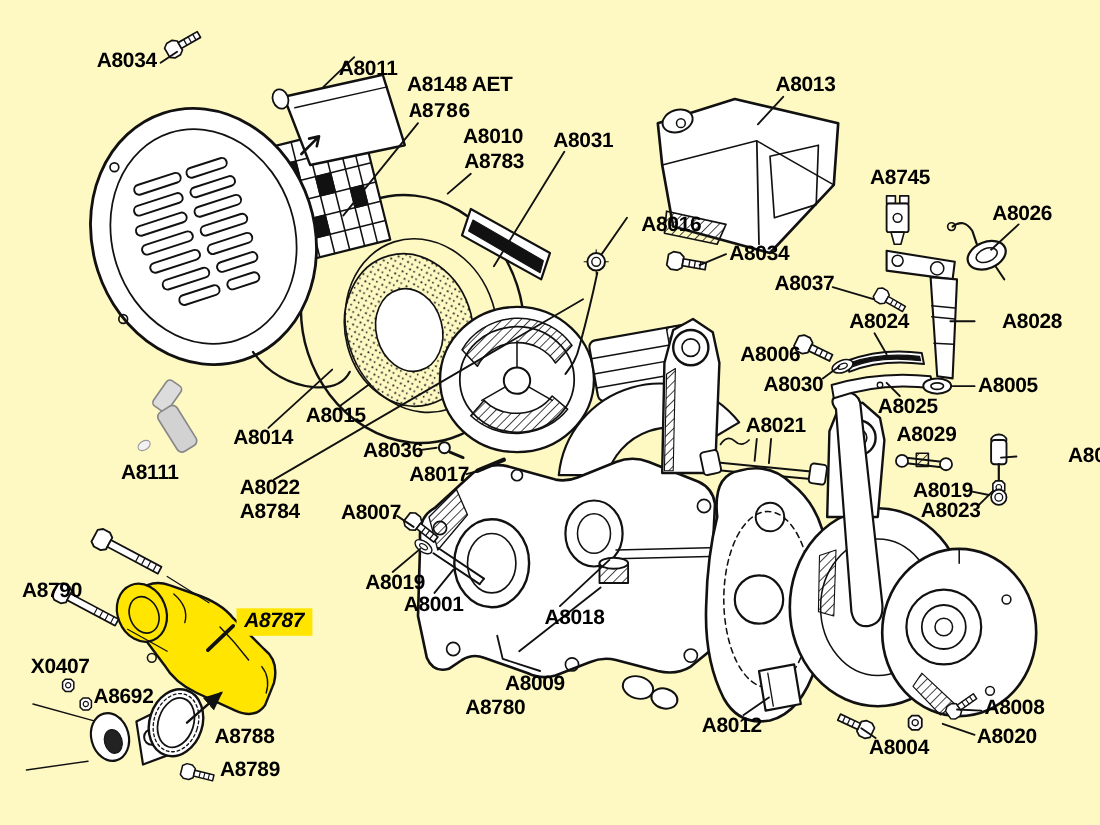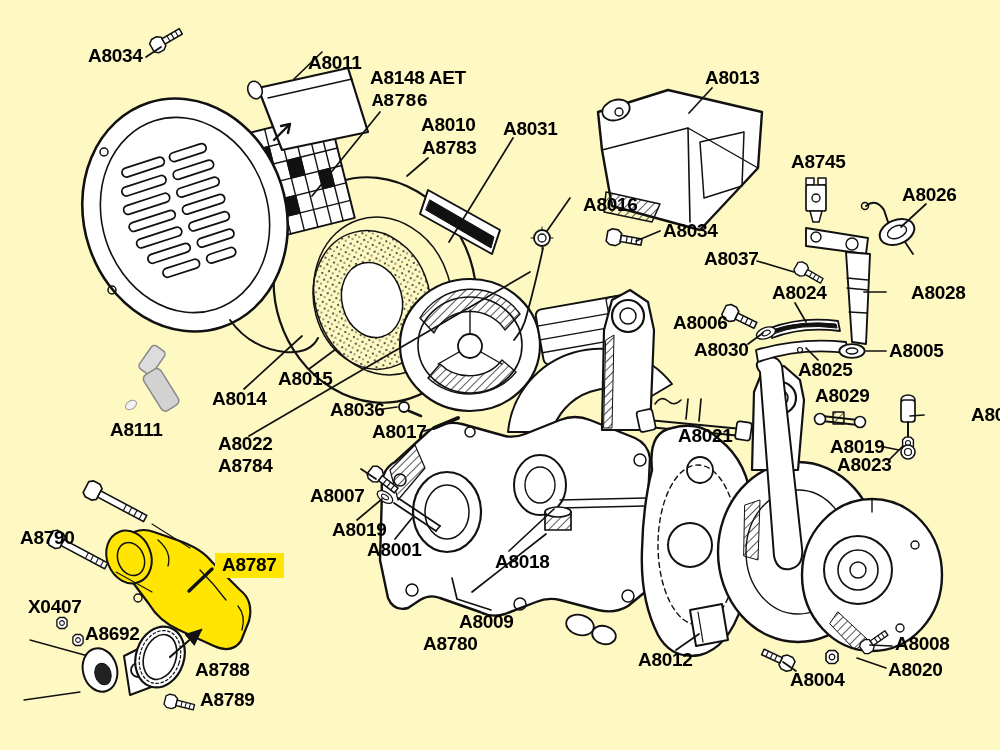--- a/index.html
+++ b/index.html
@@ -2,21 +2,21 @@
 <html><head>
 <meta charset="utf-8">
 <style>
   html,body{margin:0;padding:0;background:#fff;}
   #stage{position:relative;width:1000px;height:750px;background:#fef9c3;overflow:hidden;
          font-family:"Liberation Sans",sans-serif;}
   #drawing{position:absolute;left:0;top:0;}
   #label-layer{position:absolute;left:0;top:0;width:1000px;height:750px;}
   .part-label{position:absolute;font-weight:700;font-size:19px;line-height:20px;
       color:#000;white-space:nowrap;letter-spacing:-0.3px;cursor:pointer;}
-  .part-label.highlighted{background:#ffe500;padding:2px 7px 3px 7px;margin-left:-7px;margin-top:-2px;}
+  .part-label.highlighted{background:#ffe500;padding:2px 7px 3px 7px;margin-left:-7px;margin-top:-2px;font-style:italic;}
 </style>
 </head>
 <body>
 
 <div id="stage">
 
 <svg id="drawing" width="1000" height="750" viewBox="0 0 1000 750" fill="none" stroke-linecap="round" stroke-linejoin="round">
   <defs>
     <pattern id="hatch" width="6" height="6" patternUnits="userSpaceOnUse" patternTransform="rotate(45)">
       <line x1="0" y1="0" x2="0" y2="6" stroke="#111" stroke-width="1.4"></line>
@@ -389,33 +389,33 @@
       <div class="part-label" style="left: 663px; top: 221px;">A8034</div>
       <div class="part-label" style="left: 791px; top: 152px;">A8745</div>
       <div class="part-label" style="left: 902px; top: 185px;">A8026</div>
       <div class="part-label" style="left: 704px; top: 249px;">A8037</div>
       <div class="part-label" style="left: 772px; top: 283px; text-align: right;">A8024</div>
       <div class="part-label" style="left: 888px; top: 283px; margin-left: 23px;">A8028</div>
       <div class="part-label" style="left: 673px; top: 313px;">A8006</div>
       <div class="part-label" style="left: 694px; top: 340px;">A8030</div>
       <div class="part-label" style="left: 798px; top: 360px;">A8025</div>
       <div class="part-label" style="left: 889px; top: 341px;">A8005</div>
-      <div class="part-label" style="left: 678px; top: 378px; margin-top: 48px;">A8021</div>
+      <div class="part-label" style="left: 678px; top: 378px;">A8021</div>
       <div class="part-label" style="left: 815px; top: 386px;">A8029</div>
       <div class="part-label" style="left: 927px; top: 405px; margin-left: 44px;">A8027</div>
       <div class="part-label" style="left: 830px; top: 437px;">A8019</div>
       <div class="part-label" style="left: 837px; top: 455px;">A8023</div>
       <div class="part-label" style="left: 278px; top: 369px;">A8015</div>
       <div class="part-label" style="left: 212px; top: 389px;">A8014</div>
       <div class="part-label" style="left: 330px; top: 400px;">A8036</div>
       <div class="part-label" style="left: 372px; top: 422px;">A8017</div>
       <div class="part-label" style="left: 218px; top: 434px;">A8022</div>
       <div class="part-label" style="left: 218px; top: 456px;">A8784</div>
       <div class="part-label" style="left: 110px; top: 420px;">A8111</div>
-      <div class="part-label" style="left: 310px; top: 457px; margin-top: 29px;">A8007</div>
+      <div class="part-label" style="left: 310px; top: 457px;">A8007</div>
       <div class="part-label" style="left: 20px; top: 500px; margin-top: 28px;">A8790</div>
       <div class="part-label highlighted" style="left: 222px; top: 555px; background: rgb(255, 229, 0);">A8787</div>
       <div class="part-label" style="left: 28px; top: 597px;">X0407</div>
       <div class="part-label" style="left: 85px; top: 624px;">A8692</div>
       <div class="part-label" style="left: 332px; top: 520px;">A8019</div>
       <div class="part-label" style="left: 367px; top: 540px;">A8001</div>
       <div class="part-label" style="left: 495px; top: 552px;">A8018</div>
       <div class="part-label" style="left: 423px; top: 612px; margin-left: 36px;">A8009</div>
       <div class="part-label" style="left: 423px; top: 634px;">A8780</div>
       <div class="part-label" style="left: 195px; top: 660px;">A8788</div>

